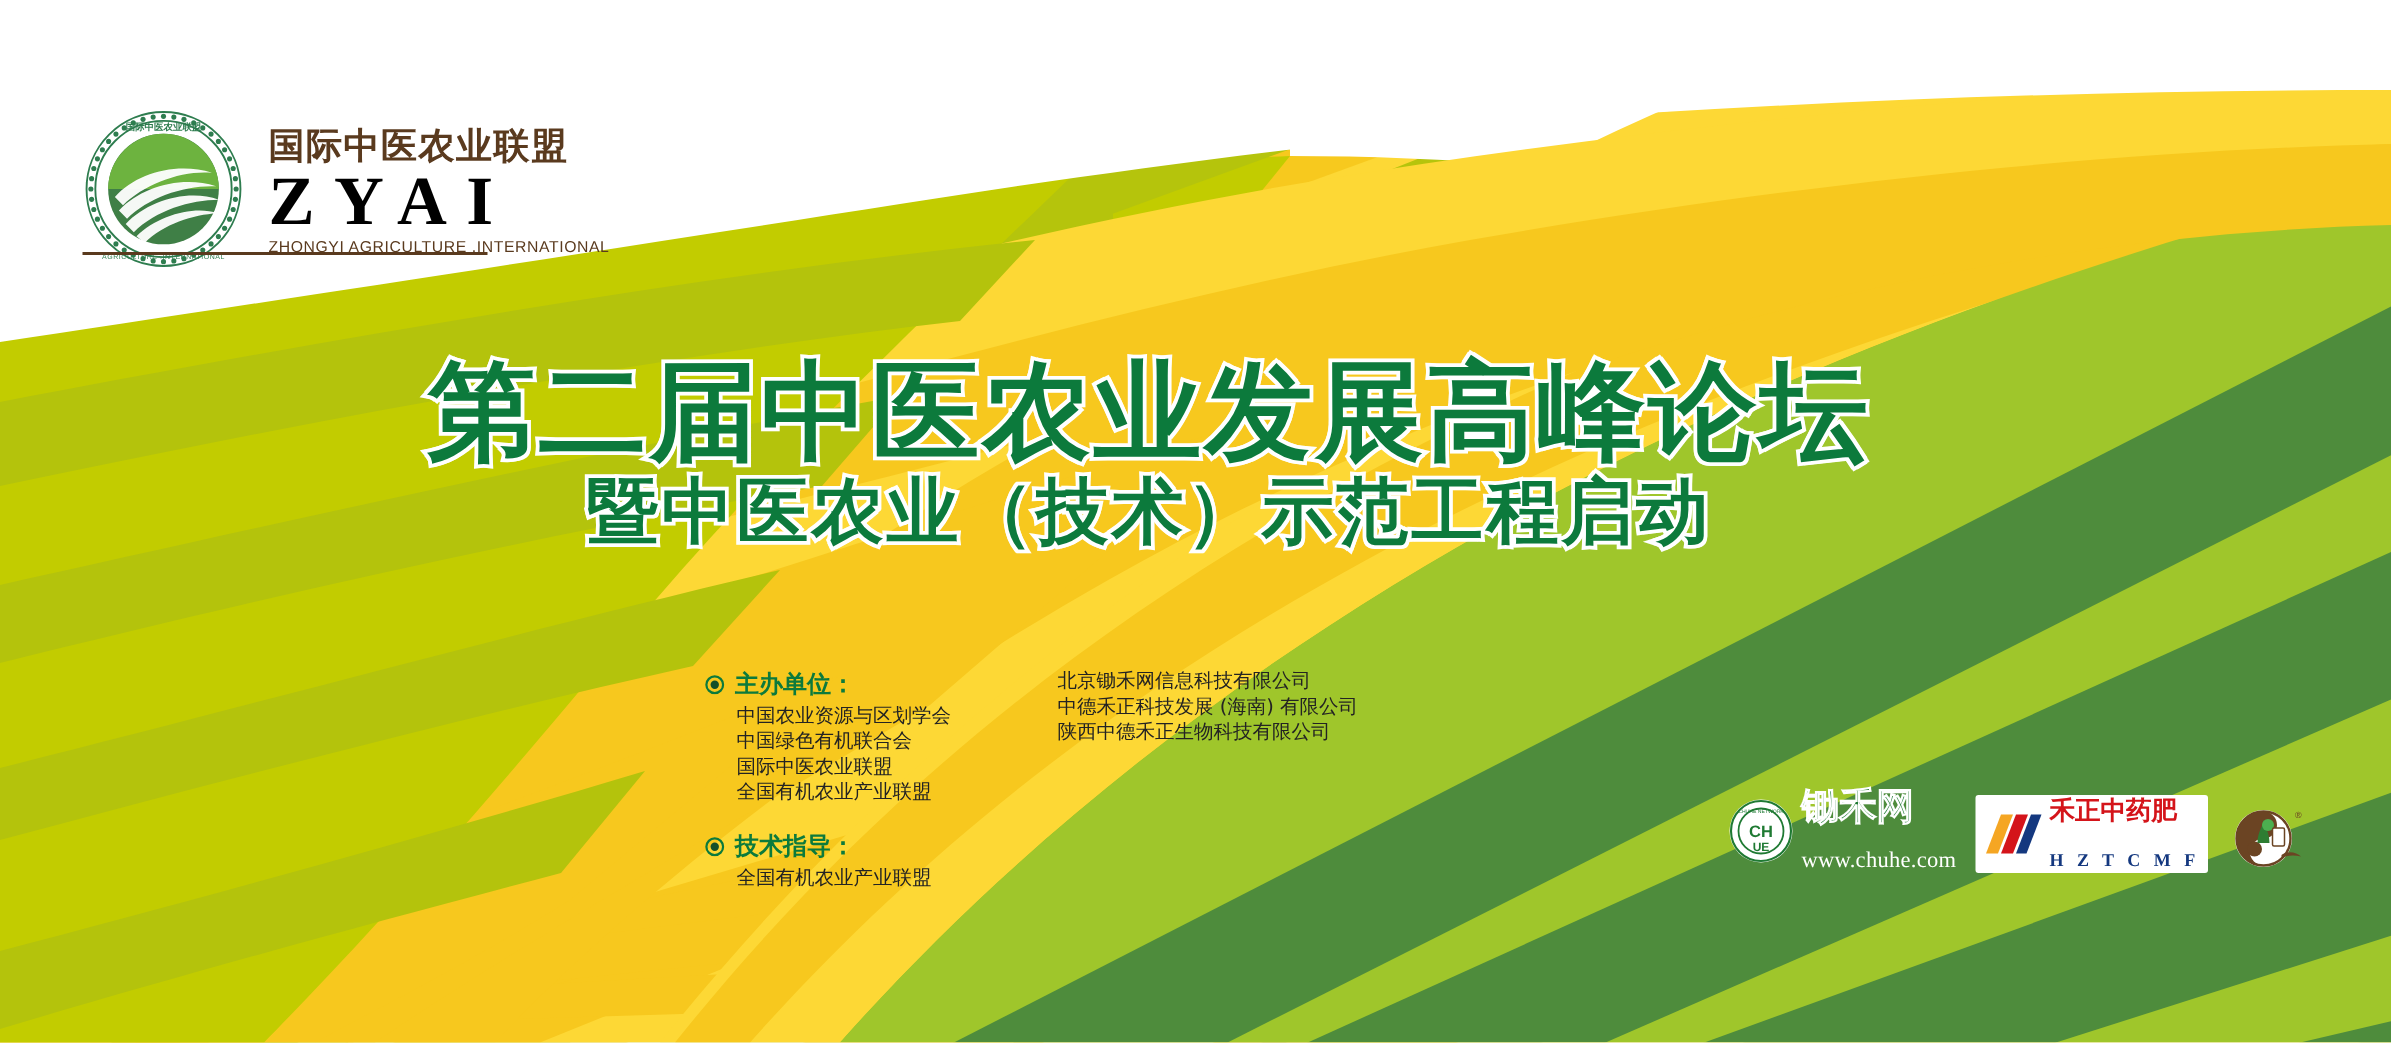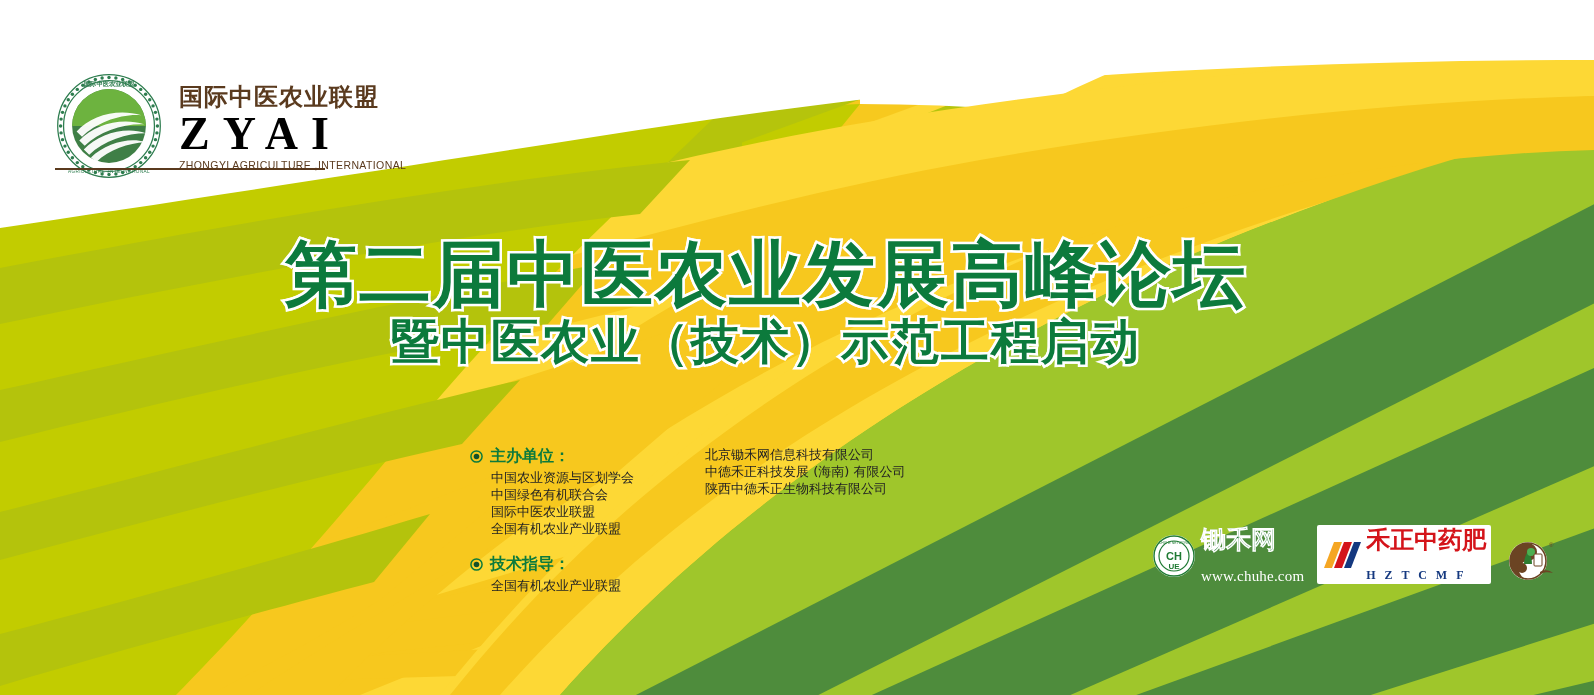--- a/index.html
+++ b/index.html
@@ -97,21 +97,21 @@
     -webkit-text-stroke:0.6px #ffffff;
   }
   #sp-chuhe .chuhe-url{
     font-size:15px;font-weight:normal;color:#ffffff;letter-spacing:0.2px;margin-top:17px;
     font-family:"Liberation Serif","DejaVu Serif",serif;
   }
   
   #sp-hzt{background:#ffffff;padding:3px 5px;border-radius:2px;gap:4px;}
   #sp-hzt .hzt-text{display:flex;flex-direction:column;line-height:1;}
   #sp-hzt .hzt-cn{
-    font-size:24px;font-weight:bold;color:#d4141a;letter-spacing:0px;
+    font-size:17px;font-weight:bold;color:#d4141a;letter-spacing:0px;
     font-family:"DejaVu Sans","Liberation Sans",sans-serif;
   }
   #sp-hzt .hzt-en{
     font-size:12px;font-weight:bold;color:#14387f;letter-spacing:3px;margin-top:17px;
     font-family:"Liberation Serif","DejaVu Serif",serif;
   }
 </style>
 </head>
 <body>
 

